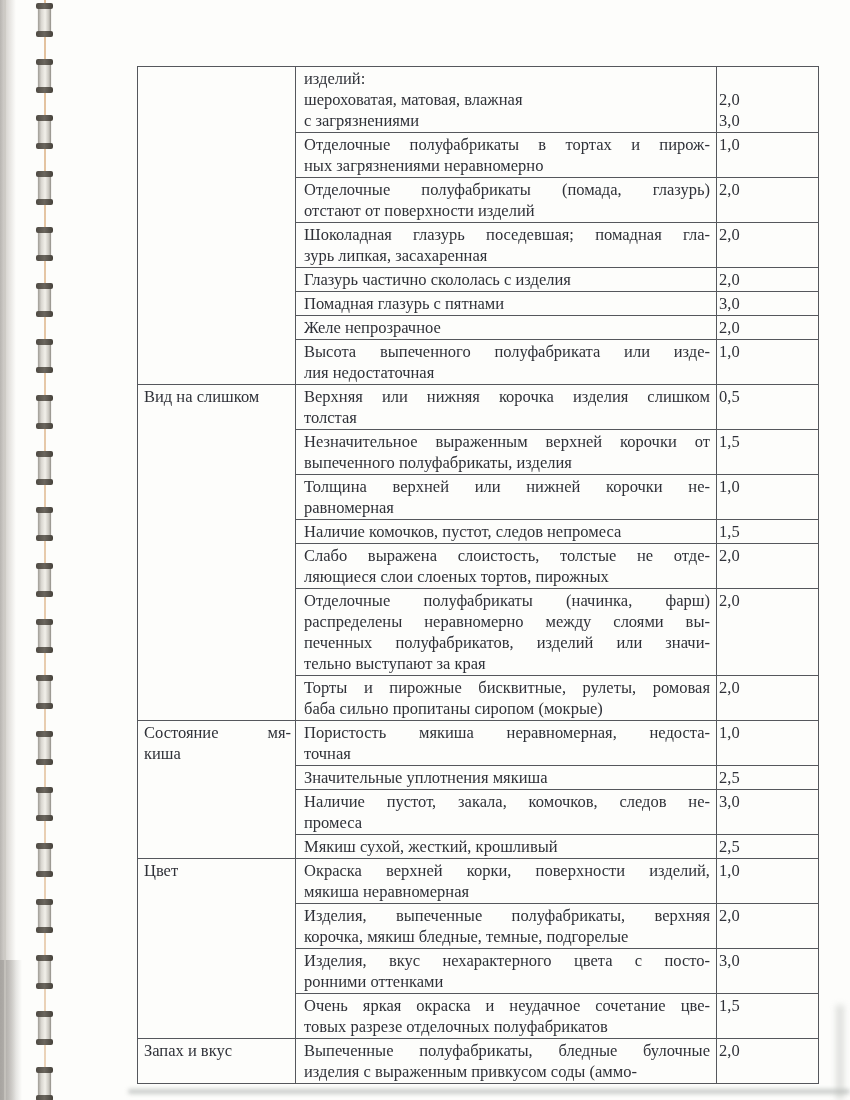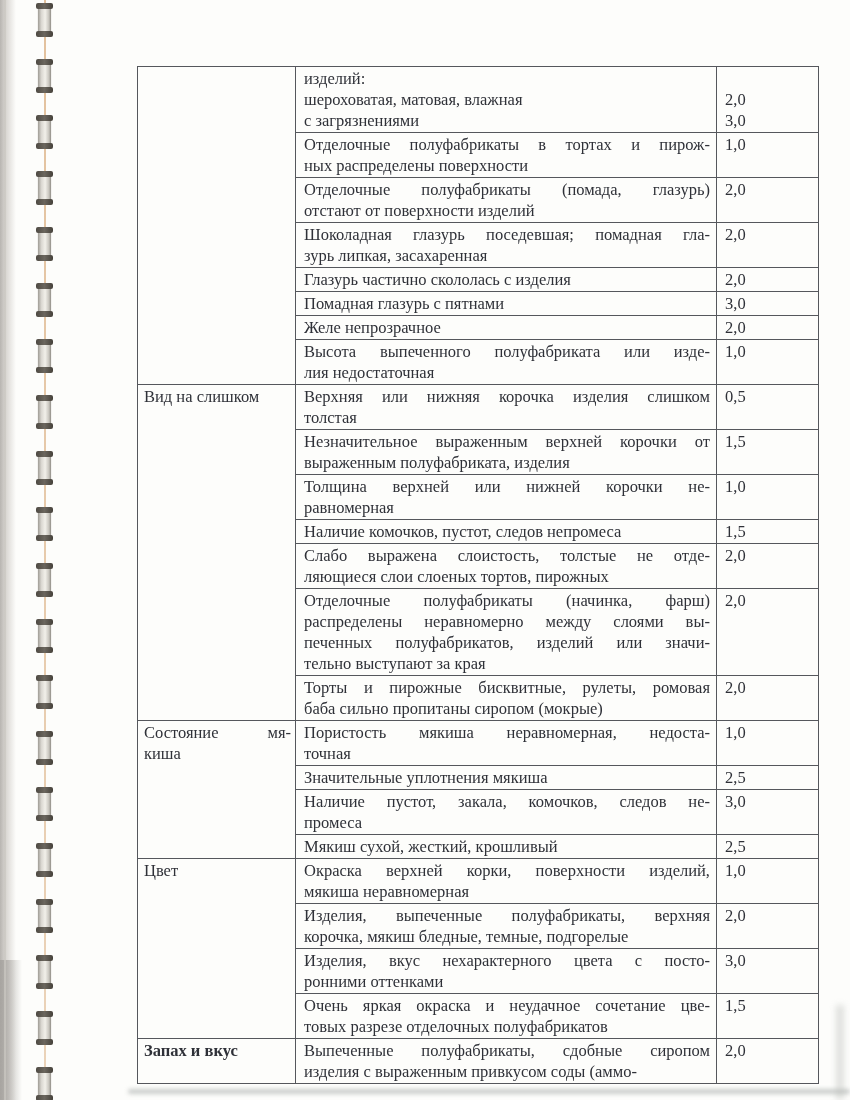--- a/index.html
+++ b/index.html
@@ -30,25 +30,25 @@
   .ring::before{top:-2px;}
   .ring::after{bottom:-2px;}
 
   
   .table-clip{position:absolute;left:137px;top:66px;width:683px;height:1027px;overflow:hidden;}
   table.doc{border-collapse:collapse;table-layout:fixed;width:681px;
       color:#2f3138;font-size:16.5px;line-height:21px;}
   table.doc td{border:1px solid #55575c;vertical-align:top;}
   td.cat{padding:1px 4px 1px 6px;}
   td.desc{padding:1px 6px 1px 8px;}
-  td.pts{padding:1px 8px;text-align:center;}
+  td.pts{padding:1px 2px;text-align:center;}
   .ln{text-align:left;}
   .ln.j{text-align:justify;text-align-last:justify;}
   .blank{height:21px;}
-  td.cat.bold .ln{font-weight:bold;}
+  td.cat.bold .ln{font-weight:normal;}
 </style>
 </head>
 <body>
 
 <div class="page">
 
   <div class="left-edge-band"></div>
   <div class="left-edge-band-bottom"></div>
   <div class="page-left-line"></div>
 
@@ -93,21 +93,21 @@
       </td>
       <td class="pts">
         <div class="ln blank"></div>
         <div class="ln">2,0</div>
         <div class="ln">3,0</div>
       </td>
     </tr>
     <tr>
       <td class="desc">
         <div class="ln j">Отделочные полуфабрикаты в тортах и пирож-</div>
-        <div class="ln">ных распределены поверхности</div>
+        <div class="ln">ных загрязнениями неравномерно</div>
       </td>
       <td class="pts">
               <div class="ln">1,0</div>
             </td>
     </tr>
     <tr>
       <td class="desc">
         <div class="ln j">Отделочные полуфабрикаты (помада, глазурь)</div>
         <div class="ln">отстают от поверхности изделий</div>
       </td>
@@ -166,21 +166,21 @@
         <div class="ln j">Верхняя или нижняя корочка изделия слишком</div>
         <div class="ln">толстая</div>
       </td>
       <td class="pts">
               <div class="ln">0,5</div>
             </td>
     </tr>
     <tr>
       <td class="desc">
         <div class="ln j">Незначительное выраженным верхней корочки от</div>
-        <div class="ln">выраженным полуфабриката, изделия</div>
+        <div class="ln">выпеченного полуфабрикаты, изделия</div>
       </td>
       <td class="pts">
               <div class="ln">1,5</div>
             </td>
     </tr>
     <tr>
       <td class="desc">
         <div class="ln j">Толщина верхней или нижней корочки не-</div>
         <div class="ln">равномерная</div>
       </td>
@@ -303,21 +303,21 @@
       <td class="pts">
               <div class="ln">1,5</div>
             </td>
     </tr>
 
     <tr>
       <td class="cat bold">
         <div class="ln">Запах и вкус</div>
       </td>
       <td class="desc">
-        <div class="ln j">Выпеченные полуфабрикаты, сдобные сиропом</div>
+        <div class="ln j">Выпеченные полуфабрикаты, бледные булочные</div>
         <div class="ln">изделия с выраженным привкусом соды (аммо-</div>
       </td>
       <td class="pts">
               <div class="ln">2,0</div>
             </td>
     </tr>
     </tbody>
   </table>
   </div>
 

